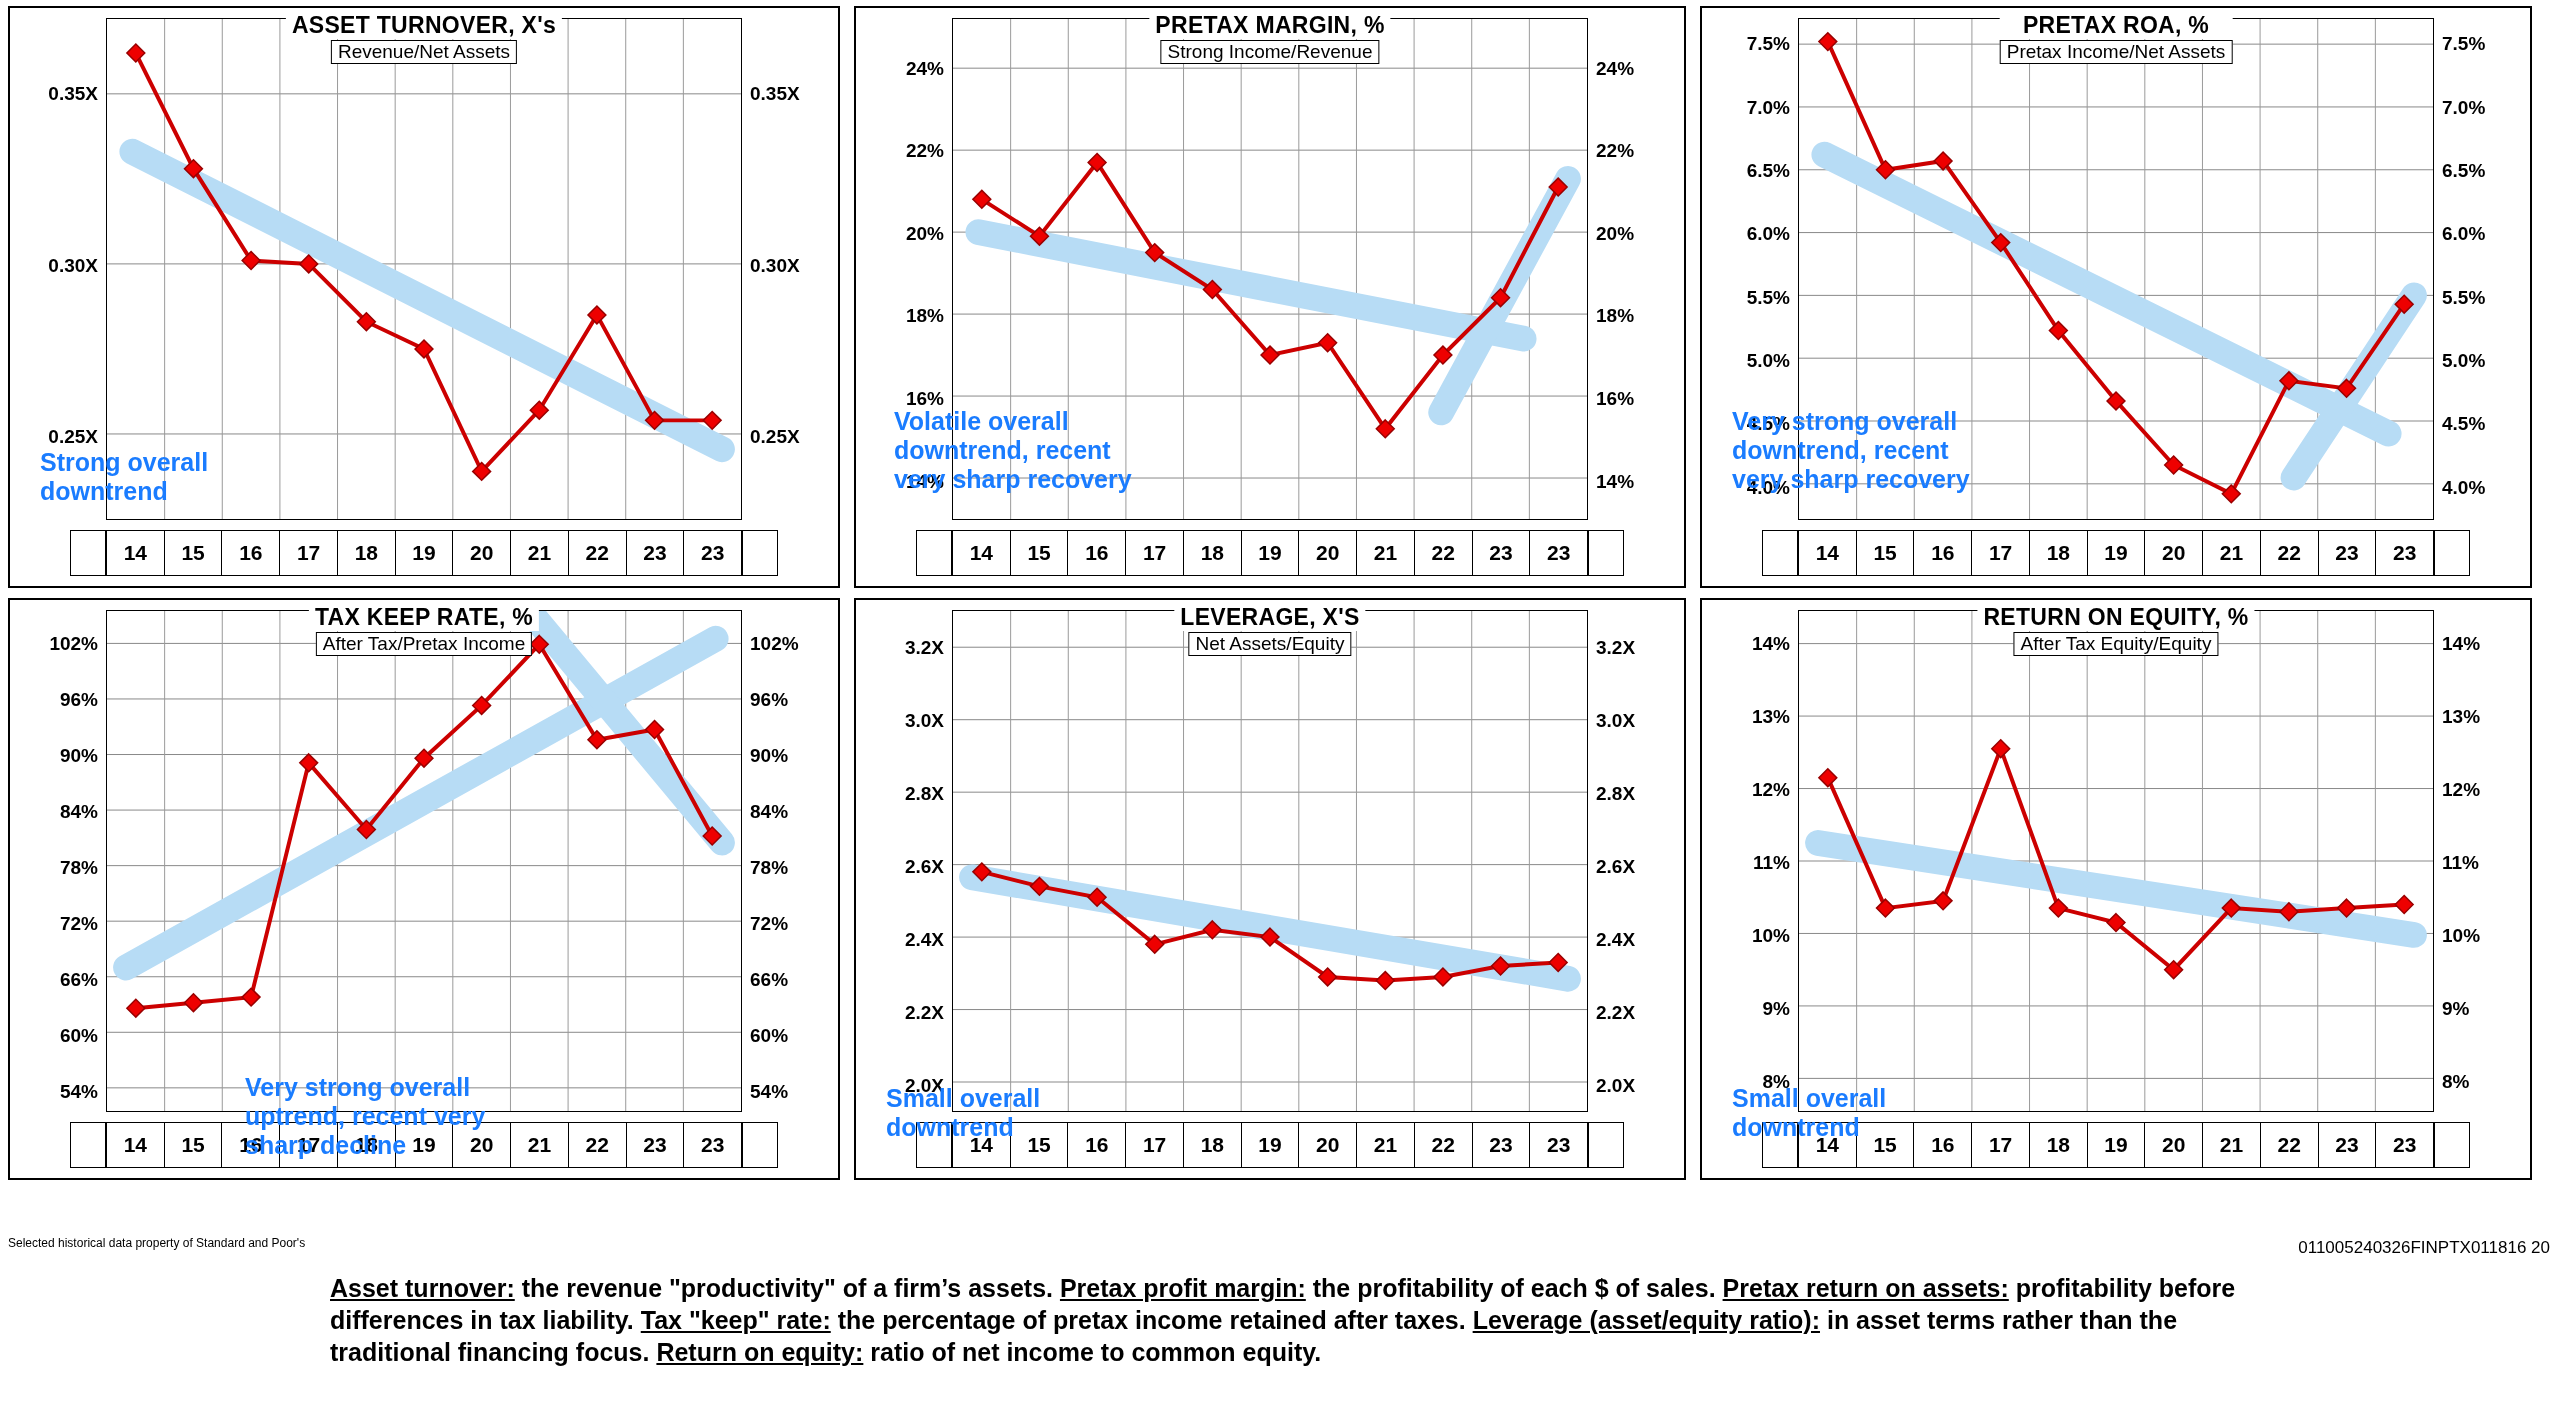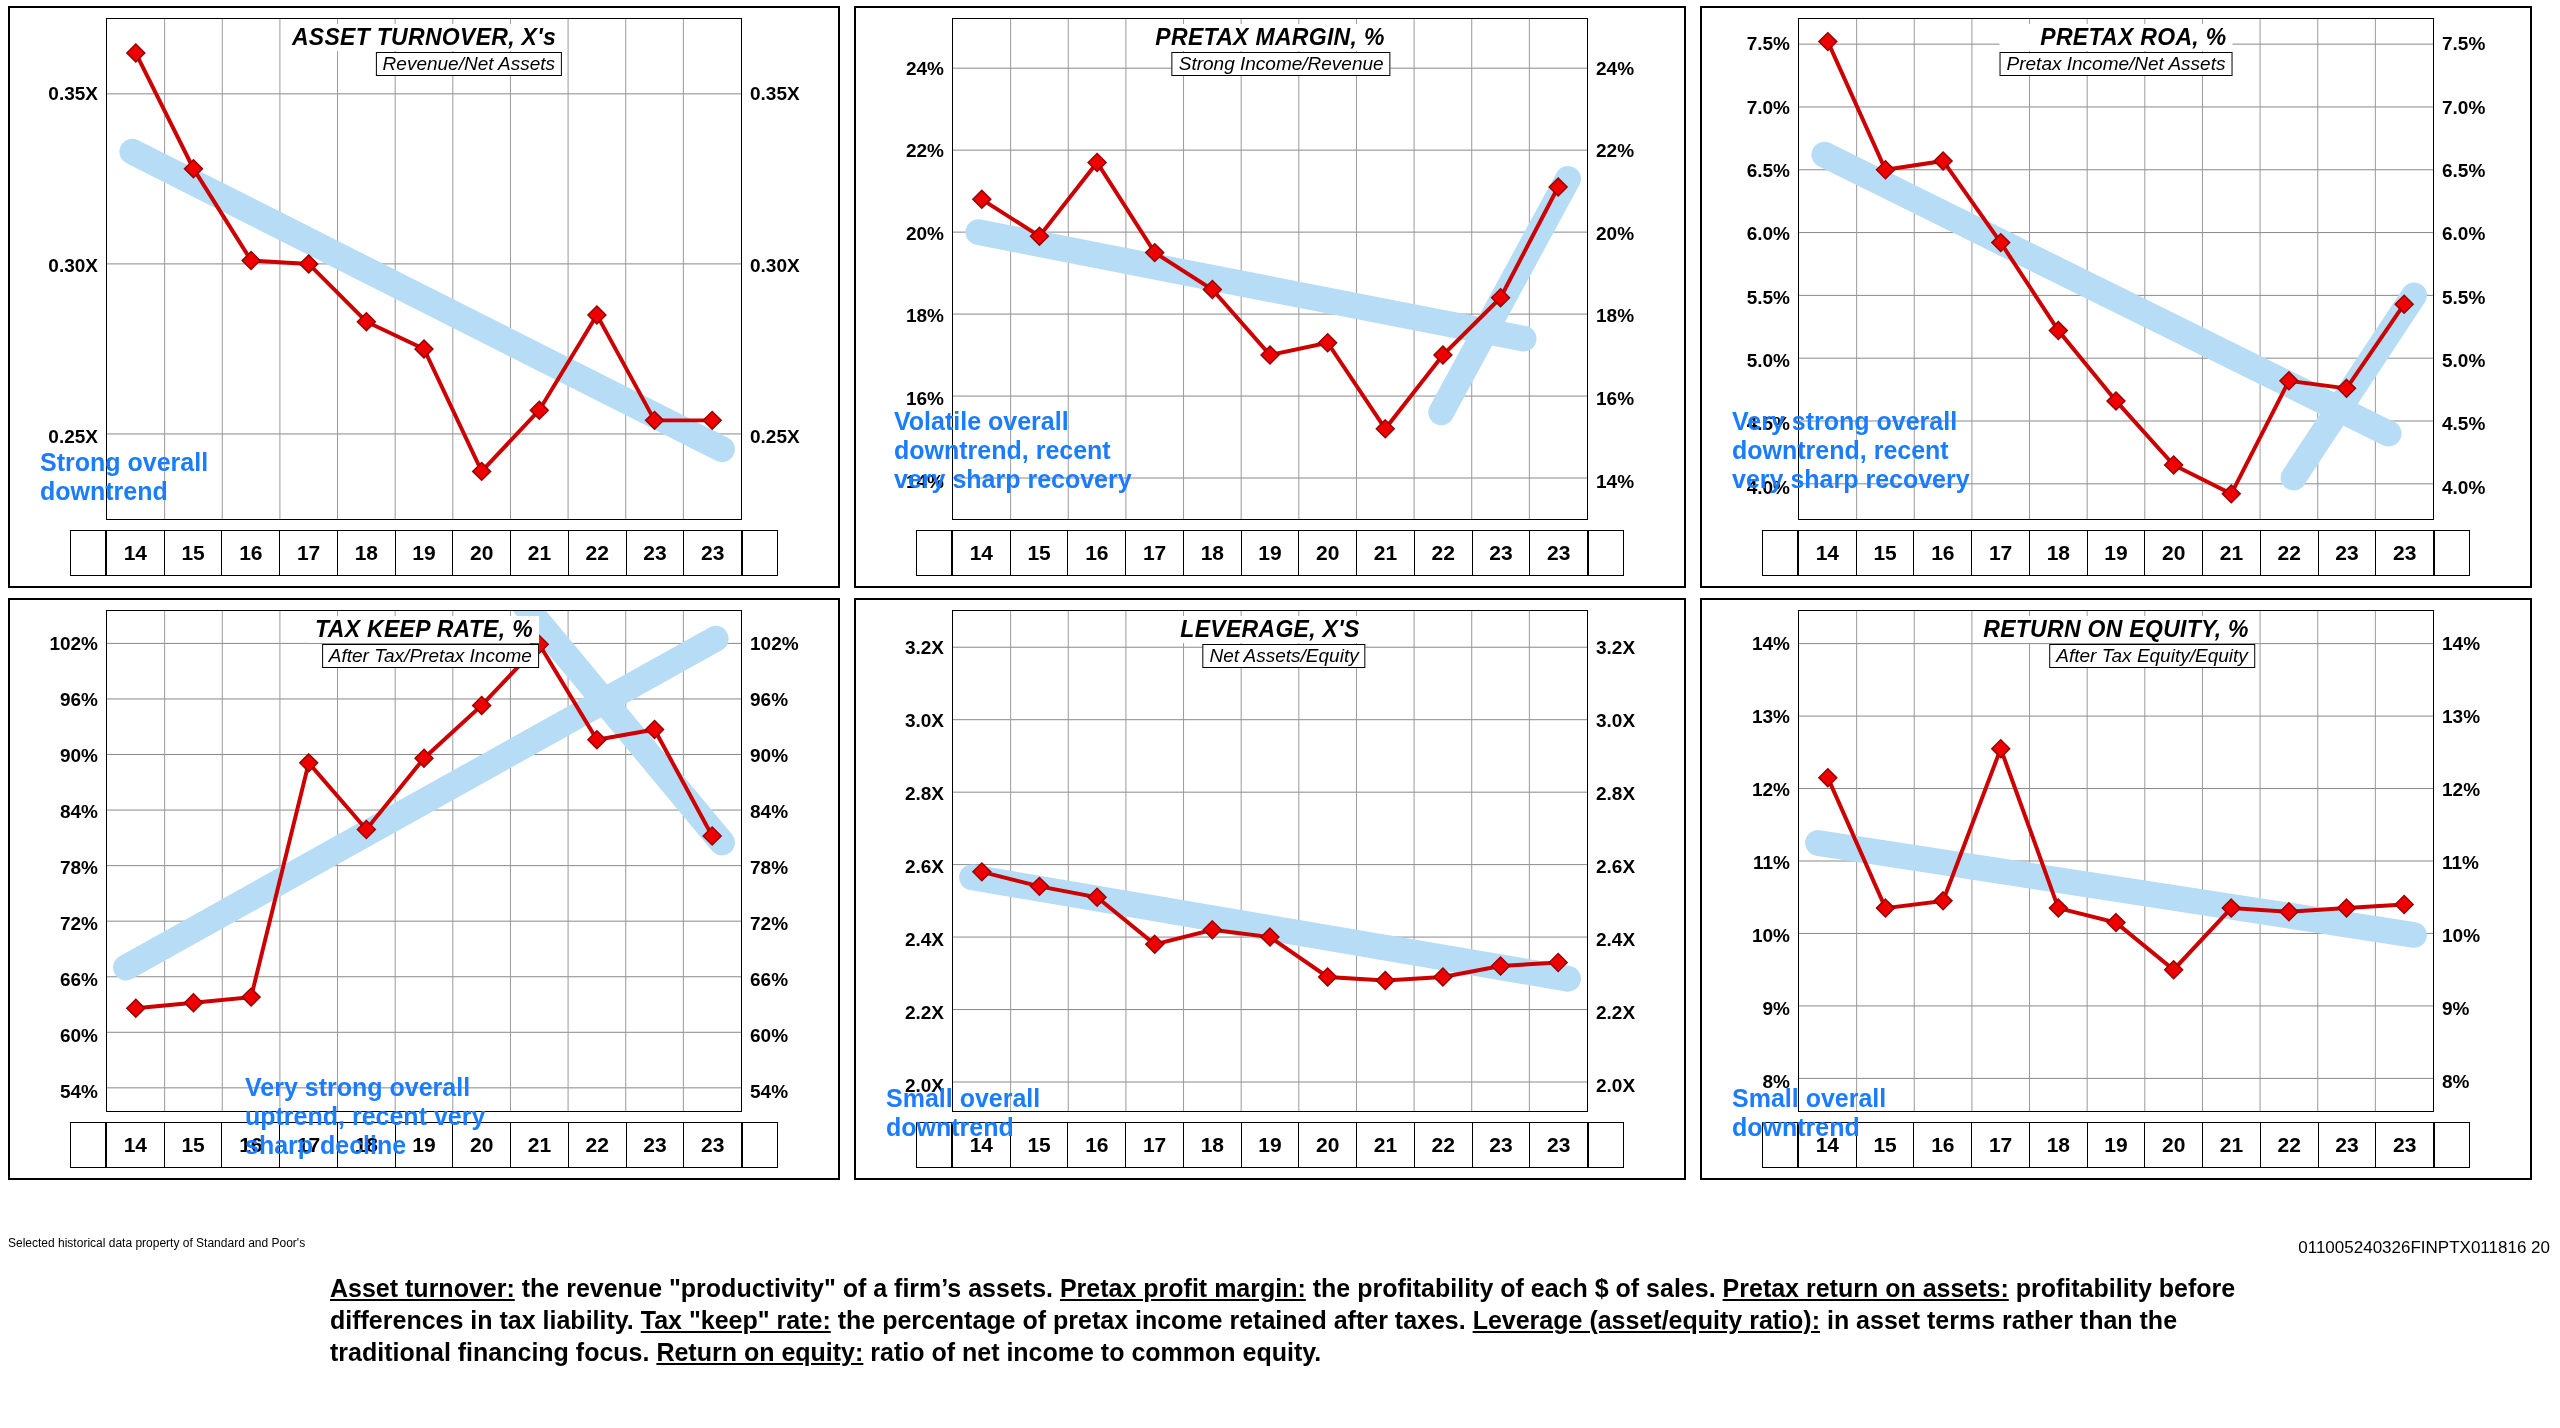--- a/index.html
+++ b/index.html
@@ -39,21 +39,21 @@
     position:absolute;
     font-size:19px;font-weight:bold;
     transform:translateY(-50%);
     white-space:nowrap;
   }
   .axis-left .tick-label{right:8px;}
   .axis-right .tick-label{left:8px;}
 
   .title-box{
     position:absolute;left:50%;transform:translateX(-50%);
-    top:16px;text-align:right;z-index:6;font-style:italic;
+    top:4px;text-align:center;z-index:6;
   }
   .title-main{
     font-size:23px;font-weight:bold;letter-spacing:.3px;
     background:#fff;padding:0 6px;white-space:nowrap;
   }
   .title-sub{
     font-size:19px;font-weight:normal;
     border:1px solid #000;background:#fff;
     padding:0 6px;display:inline-block;margin-top:1px;white-space:nowrap;
   }

